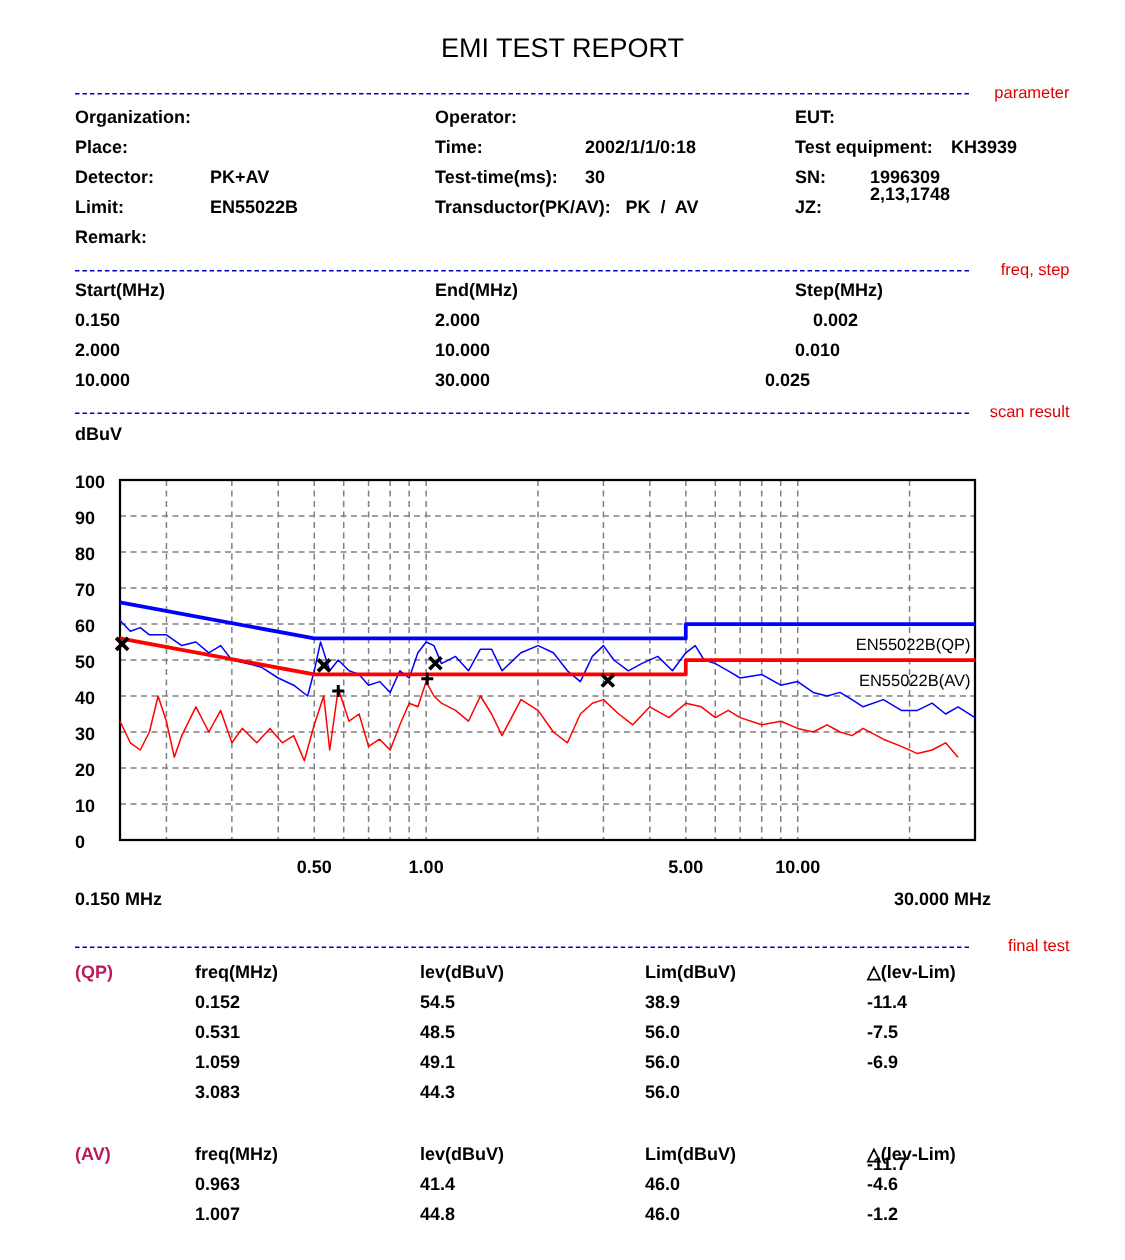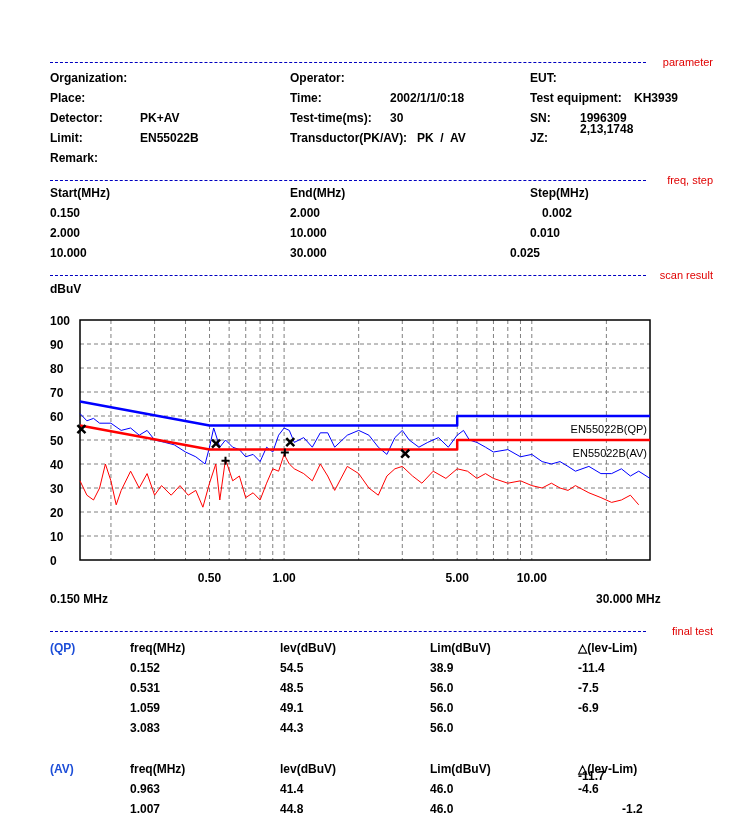--- a/index.html
+++ b/index.html
@@ -2,27 +2,28 @@
 <html><head>
 <meta charset="utf-8">
 <style>
   body { margin:0; background:#fff; }
   #page { position:relative; width:750px; height:840px; background:#fff; font-family:"Liberation Sans", sans-serif; color:#000; overflow:hidden; }
   .abs { position:absolute; white-space:nowrap; }
   .lbl { font-size:12px; font-weight:bold; }
   .title { font-size:18px; left:0; width:750px; text-align:center; top:22px; }
   .sep { position:absolute; left:50px; width:596px; border-top:1px dashed #0000c0; height:0; }
   .sectag { position:absolute; right:37px; font-size:11px; color:#e00000; }
-  .red { color:#1d4ed8; }
+  .red { color:#be185d; }
   svg text { font-family:"Liberation Sans", sans-serif; }
 </style>
 </head>
 <body>
 
 <div id="page">
+  <div class="abs title">EMI TEST REPORT</div>
 
   <div class="sep" style="top:62px"></div>
   <div class="sectag" style="top:56px">parameter</div>
 
   <div class="abs lbl" style="left:50px;top:71px">Organization:</div>
   <div class="abs lbl" style="left:50px;top:91px">Place:</div>
   <div class="abs lbl" style="left:50px;top:111px">Detector:</div>
   <div class="abs lbl" style="left:140px;top:111px">PK+AV</div>
   <div class="abs lbl" style="left:50px;top:131px">Limit:</div>
   <div class="abs lbl" style="left:140px;top:131px">EN55022B</div>
@@ -162,15 +163,15 @@
   <div class="abs lbl" style="left:578px;top:762px">△(lev-Lim)</div>
 
   <div id="av-rows">
       <div class="abs lbl" style="left: 130px; top: 782px;">0.963</div>
       <div class="abs lbl" style="left: 280px; top: 782px;">41.4</div>
       <div class="abs lbl" style="left: 430px; top: 782px;">46.0</div>
       <div class="abs lbl" style="left: 578px; top: 782px;">-4.6</div>
       <div class="abs lbl" style="left: 130px; top: 802px;">1.007</div>
       <div class="abs lbl" style="left: 280px; top: 802px;">44.8</div>
       <div class="abs lbl" style="left: 430px; top: 802px;">46.0</div>
-      <div class="abs lbl" style="left: 578px; top: 802px; margin-left: 44px;">-1.2</div>
+      <div class="abs lbl" style="left: 578px; top: 802px;">-1.2</div>
     </div>
 </div>
 
 </body></html>

